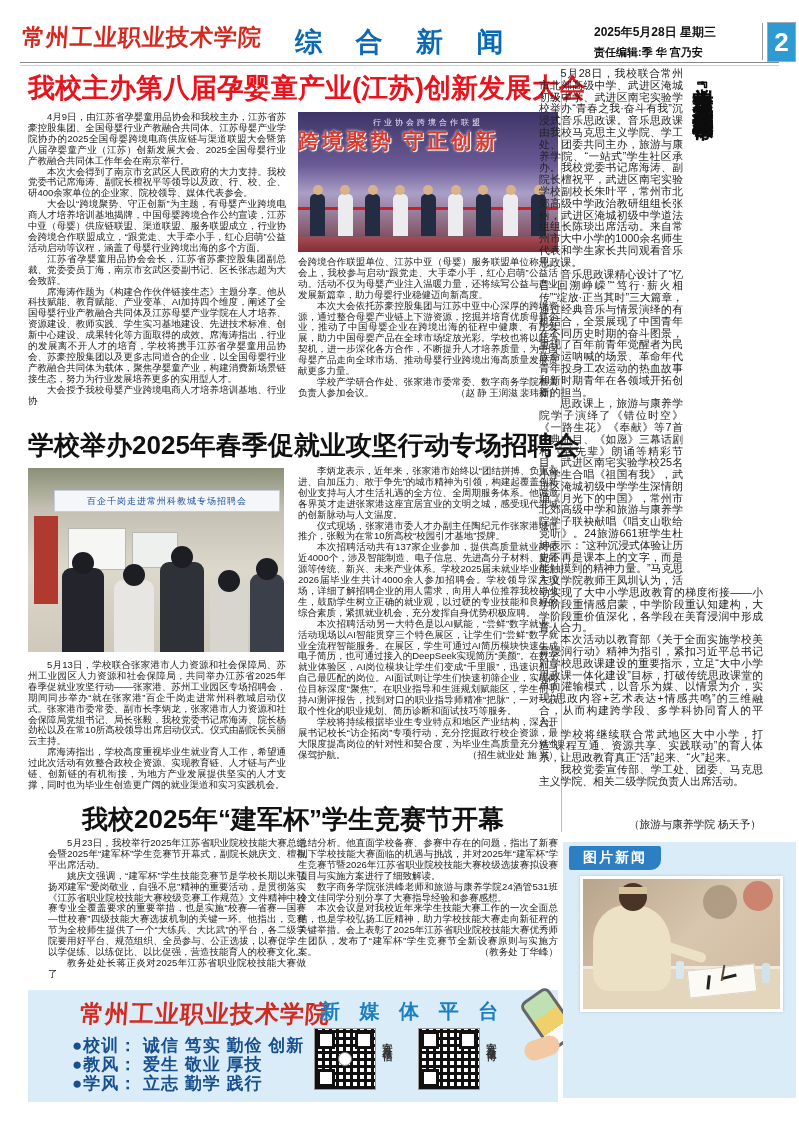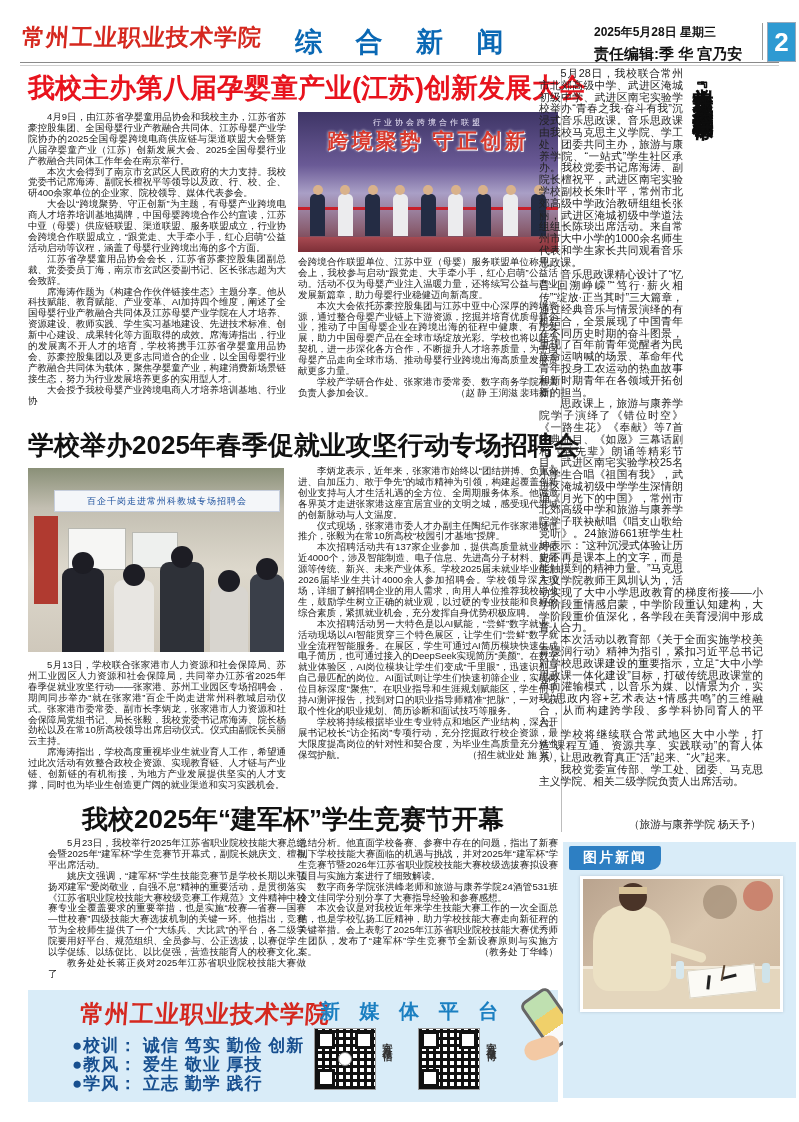--- a/index.html
+++ b/index.html
@@ -6,21 +6,21 @@
   .page{position:relative;width:799px;height:1122px;background:#fff;margin:0 auto;
         font-family:"Liberation Sans",sans-serif;color:#1a1a1a;overflow:hidden;}
   .abs{position:absolute;}
   
   .masthead{left:22px;top:22px;font-size:23px;font-weight:900;color:#d5281f;
             transform:skewX(-4deg);letter-spacing:1px;}
   .section-title{left:295px;top:24px;width:210px;text-align:center;font-size:27px;
                  font-weight:900;color:#0a68b4;letter-spacing:13px;white-space:nowrap;}
   .date-block{left:594px;top:24px;width:164px;}
   .date-line{font-size:12px;font-weight:bold;color:#111;}
-  .editor-line{font-size:15px;font-weight:bold;color:#111;margin-top:4px;}
+  .editor-line{font-size:11px;font-weight:bold;color:#111;margin-top:4px;}
   .hdr-vrule{left:762px;top:23px;width:1px;height:37px;background:#999;}
   .page-num{left:767px;top:22px;width:27px;height:38px;background:#2e9ad2;border:1px solid #9ab;
             color:#fff;font-size:26px;font-weight:900;text-align:center;line-height:38px;}
   .hdr-rule1{left:20px;top:62px;width:759px;border-top:1px solid #8a8a8a;}
   .hdr-rule2{left:20px;top:65px;width:759px;border-top:1px solid #cfcfcf;}
   .main-vrule{left:561px;top:70px;width:1px;height:762px;background:#bdbdbd;}
   
   .headline1{left:28px;top:70px;width:530px;text-align:center;font-size:27px;font-weight:900;
              color:#e8131d;white-space:nowrap;}
   .headline2{left:28px;top:428px;width:530px;text-align:center;font-size:26px;font-weight:900;color:#111;white-space:nowrap;}
@@ -36,21 +36,21 @@
   .a2-photo{position:absolute;left:0;top:2px;width:256px;height:184px;}
   .a2-left{position:absolute;left:0;top:194px;width:258px;height:142px;overflow:hidden;}
   .a2-right{position:absolute;left:270px;top:0;width:260px;height:336px;overflow:hidden;}
   .a3-body{left:28px;top:838px;width:530px;height:148px;overflow:hidden;}
   .a3-left{position:absolute;left:0;top:0;width:258px;height:148px;overflow:hidden;margin-left:20px;}
   .a3-right{position:absolute;left:270px;top:0;width:260px;height:148px;overflow:hidden;}
   
   .photo1{position:relative;width:260px;height:140px;margin-bottom:5px;overflow:hidden;
           background:linear-gradient(180deg,#3e3566 0%,#6a5a96 38%,#a99fc6 58%,#8a5f72 84%,#70323e 100%);}
   .p1-top{position:absolute;top:6px;left:0;width:100%;text-align:center;color:#e9e4f7;font-size:8px;letter-spacing:3px;}
-  .p1-slogan{position:absolute;top:24px;left:0;width:100%;text-align:center;font-size:21px;font-weight:900;
+  .p1-slogan{position:absolute;top:24px;left:0;width:100%;font-size:21px;font-weight:900;
              color:#d93a2e;letter-spacing:3px;text-shadow:0 0 3px #fff,1px 1px 0 #fff;}
   .p1-ribbon{position:absolute;bottom:42px;left:0;right:0;height:3px;background:#c8202a;}
   .p1-ribbon::before,.p1-ribbon::after{content:"";position:absolute;top:-4px;width:10px;height:10px;border-radius:50%;background:#c8202a;}
   .p1-ribbon::before{left:70px;} .p1-ribbon::after{right:70px;}
   .p1-people{position:absolute;bottom:16px;left:12px;right:12px;display:flex;justify-content:space-between;}
   .fig{width:15px;height:42px;border-radius:5px 5px 0 0;position:relative;}
   .fig::before{content:"";position:absolute;top:-9px;left:2.5px;width:10px;height:10px;border-radius:50%;background:#d9b28c;}
   .fig.d{background:#242c44;} .fig.w{background:#ececee;}
   .p1-floor{position:absolute;bottom:0;left:0;width:100%;height:15px;background:linear-gradient(#a84a52,#7d2f37);}
   

